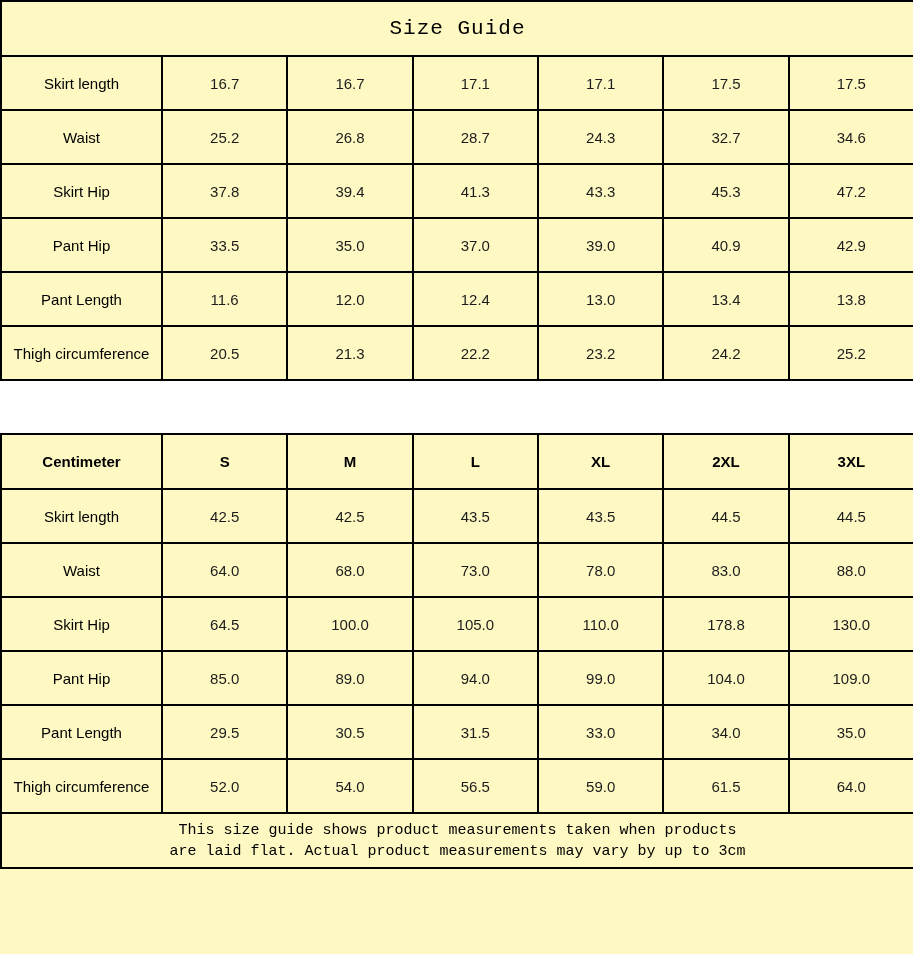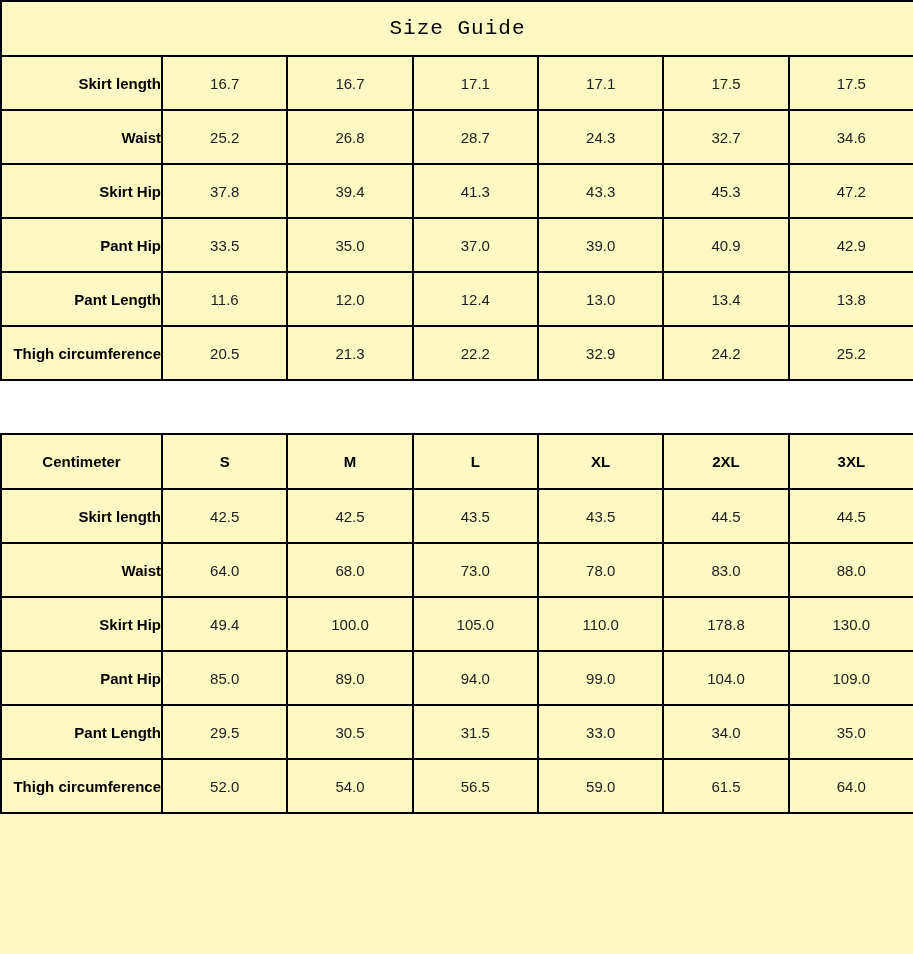--- a/index.html
+++ b/index.html
@@ -30,21 +30,21 @@
     font-size: 21px;
     font-weight: 500;
     letter-spacing: 1px;
   }
   .head-row td {
     height: 53px;
     font-weight: bold;
     font-size: 15px;
   }
   .data-row td { height: 52px; font-size: 15px; }
-  .data-row td.lbl { font-weight: bold; font-size: 15px; text-align: right; }
+  .data-row td.lbl { font-weight: normal; font-size: 15px; }
   .data-row td.val { color: #1c1c1c; }
   .gap { height: 52px; background: #ffffff; }
   .footer-row td {
     height: 53px;
     font-family: "Liberation Mono", "DejaVu Sans Mono", monospace;
     font-size: 15px;
     line-height: 21px;
   }
 </style>
 </head>
@@ -109,21 +109,21 @@
       <td class="val">12.4</td>
       <td class="val">13.0</td>
       <td class="val">13.4</td>
       <td class="val">13.8</td>
     </tr>
     <tr class="data-row">
       <td class="lbl">Thigh circumference</td>
       <td class="val">20.5</td>
       <td class="val">21.3</td>
       <td class="val">22.2</td>
-      <td class="val">32.9</td>
+      <td class="val">23.2</td>
       <td class="val">24.2</td>
       <td class="val">25.2</td>
     </tr>
   </tbody>
     </table>
 
   <div class="gap"></div>
 
   <table class="tbl">
     <colgroup>
@@ -158,21 +158,21 @@
       <td class="lbl">Waist</td>
       <td class="val">64.0</td>
       <td class="val">68.0</td>
       <td class="val">73.0</td>
       <td class="val">78.0</td>
       <td class="val">83.0</td>
       <td class="val">88.0</td>
     </tr>
     <tr class="data-row">
       <td class="lbl">Skirt Hip</td>
-      <td class="val">49.4</td>
+      <td class="val">64.5</td>
       <td class="val">100.0</td>
       <td class="val">105.0</td>
       <td class="val">110.0</td>
       <td class="val">178.8</td>
       <td class="val">130.0</td>
     </tr>
     <tr class="data-row">
       <td class="lbl">Pant Hip</td>
       <td class="val">85.0</td>
       <td class="val">89.0</td>
@@ -192,16 +192,22 @@
     </tr>
     <tr class="data-row">
       <td class="lbl">Thigh circumference</td>
       <td class="val">52.0</td>
       <td class="val">54.0</td>
       <td class="val">56.5</td>
       <td class="val">59.0</td>
       <td class="val">61.5</td>
       <td class="val">64.0</td>
     </tr>
+    <tr class="footer-row">
+      <td colspan="7">
+        <div>This size guide shows product measurements taken when products</div>
+        <div>are laid flat. Actual product measurements may vary by up to 3cm</div>
+      </td>
+    </tr>
   </tbody>
     </table>
 
 </div>
 
 </body></html>

